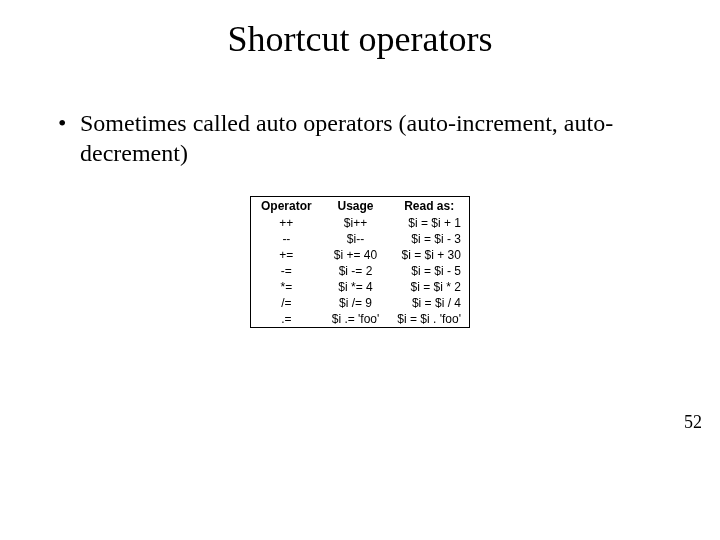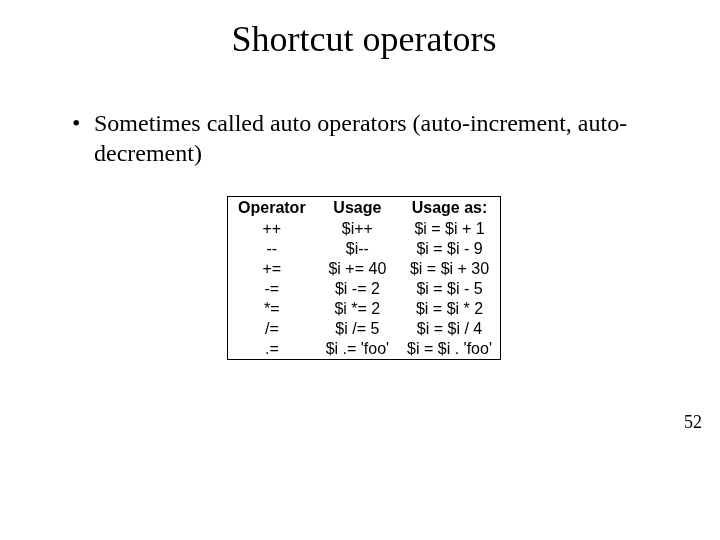--- a/index.html
+++ b/index.html
@@ -10,40 +10,39 @@
     background: #fff;
     font-family: "Times New Roman", Times, serif;
     color: #000;
     position: relative;
   }
   .slide {
     width: 720px;
     height: 445px;
     position: relative;
     box-sizing: border-box;
-    padding-left: 8px;
   }
   .title {
     text-align: center;
     font-size: 36px;
     font-weight: normal;
     margin: 0;
     padding-top: 18px;
     font-family: "Times New Roman", Times, serif;
   }
   .bullets {
     margin: 48px 50px 0 50px;
     font-size: 24px;
     line-height: 1.25;
     font-family: "Times New Roman", Times, serif;
   }
   .bullets ul {
     list-style: none;
     padding: 0;
-    margin: 14px;
+    margin: 8px;
     font-family: Liberation Serif, serif;
   }
   .bullets li {
     position: relative;
     padding-left: 22px;
     margin-bottom: 6px;
   }
   .bullets li::before {
     content: "•";
     position: absolute;
@@ -51,34 +50,34 @@
     top: 0;
   }
   .table-wrap {
     margin-top: 28px;
     display: flex;
     justify-content: center;
   }
   table.optable {
     border-collapse: collapse;
     font-family: Arial, Helvetica, sans-serif;
-    font-size: 16px;
+    font-size: 12px;
   }
   table.optable th {
     font-weight: bold;
     text-align: center;
     padding: 2px 10px;
   }
   table.optable td {
     text-align: center;
     padding: 1px 10px;
     white-space: nowrap;
   }
   table.optable td.readas {
-    text-align: center;
+    text-align: right;
     padding-left: 8px;
     padding-right: 8px;
   }
   
   table.optable {
     border: 1.5px solid #000;
   }
   .pagenum {
     position: absolute;
     right: 18px;
@@ -99,52 +98,52 @@
       <li>Sometimes called auto operators (auto-increment, auto-decrement)</li>
     </ul>
   </div>
 
   <div class="table-wrap">
     <table class="optable">
       <thead>
         <tr>
           <th>Operator</th>
           <th>Usage</th>
-          <th>Usage as:</th>
+          <th>Read as:</th>
         </tr>
       </thead>
       <tbody>
         <tr>
           <td>++</td>
           <td>$i++</td>
           <td class="readas">$i = $i + 1</td>
         </tr>
         <tr>
           <td>--</td>
           <td>$i--</td>
-          <td class="readas">$i = $i - 9</td>
+          <td class="readas">$i = $i - 3</td>
         </tr>
         <tr>
           <td>+=</td>
           <td>$i += 40</td>
           <td class="readas">$i = $i + 30</td>
         </tr>
         <tr>
           <td>-=</td>
           <td>$i -= 2</td>
           <td class="readas">$i = $i - 5</td>
         </tr>
         <tr>
           <td>*=</td>
-          <td>$i *= 2</td>
+          <td>$i *= 4</td>
           <td class="readas">$i = $i * 2</td>
         </tr>
         <tr>
           <td>/=</td>
-          <td>$i /= 5</td>
+          <td>$i /= 9</td>
           <td class="readas">$i = $i / 4</td>
         </tr>
         <tr>
           <td>.=</td>
           <td>$i .= 'foo'</td>
           <td class="readas">$i = $i . 'foo'</td>
         </tr>
       </tbody>
     </table>
   </div>

